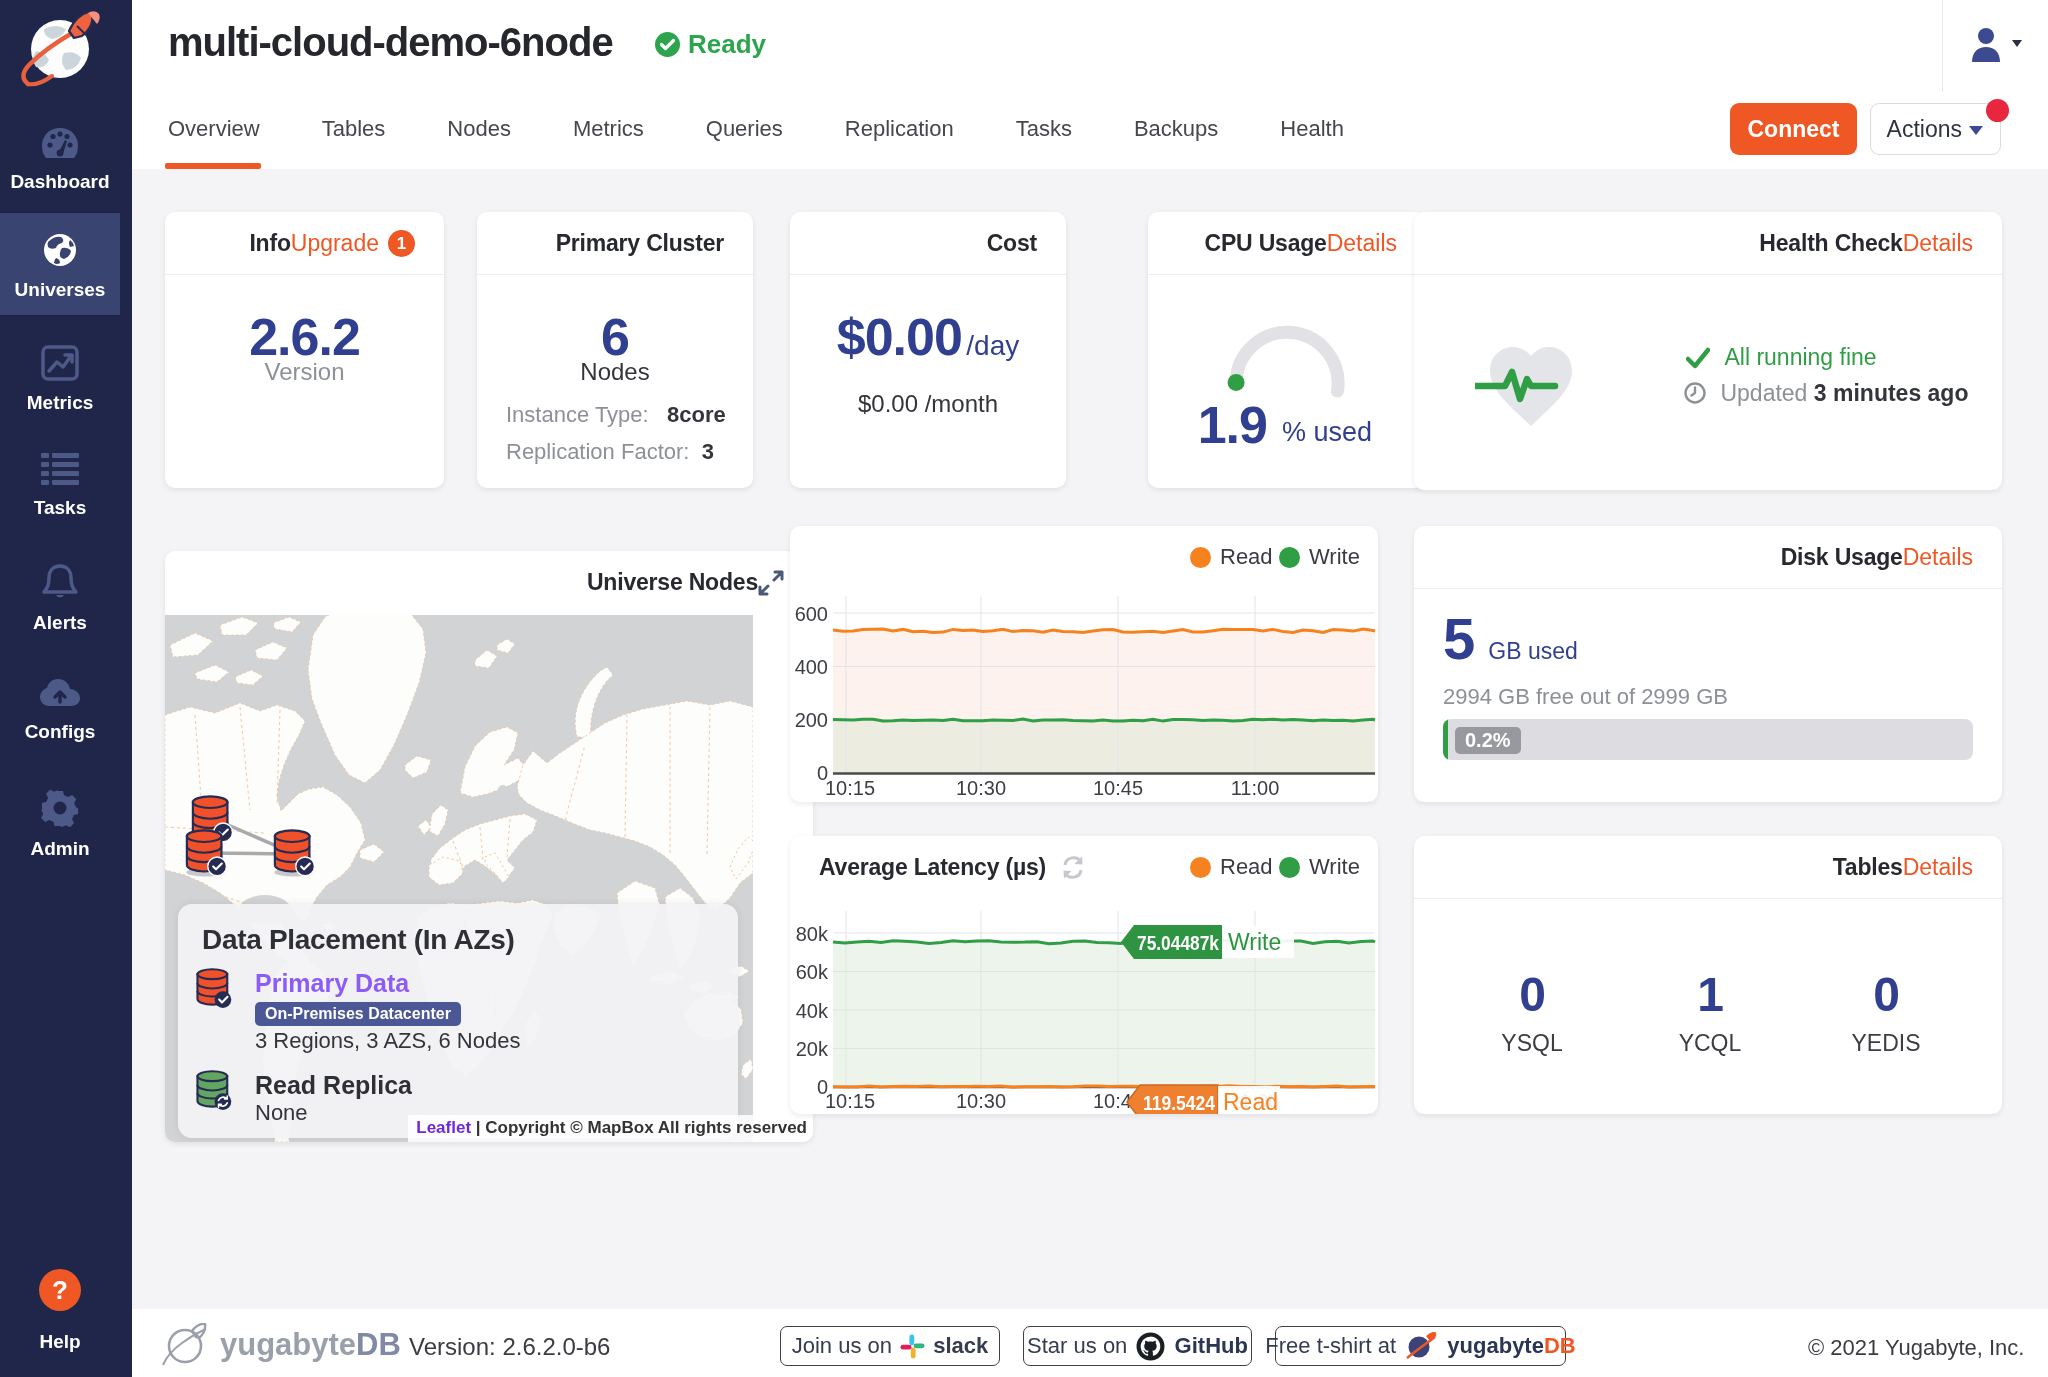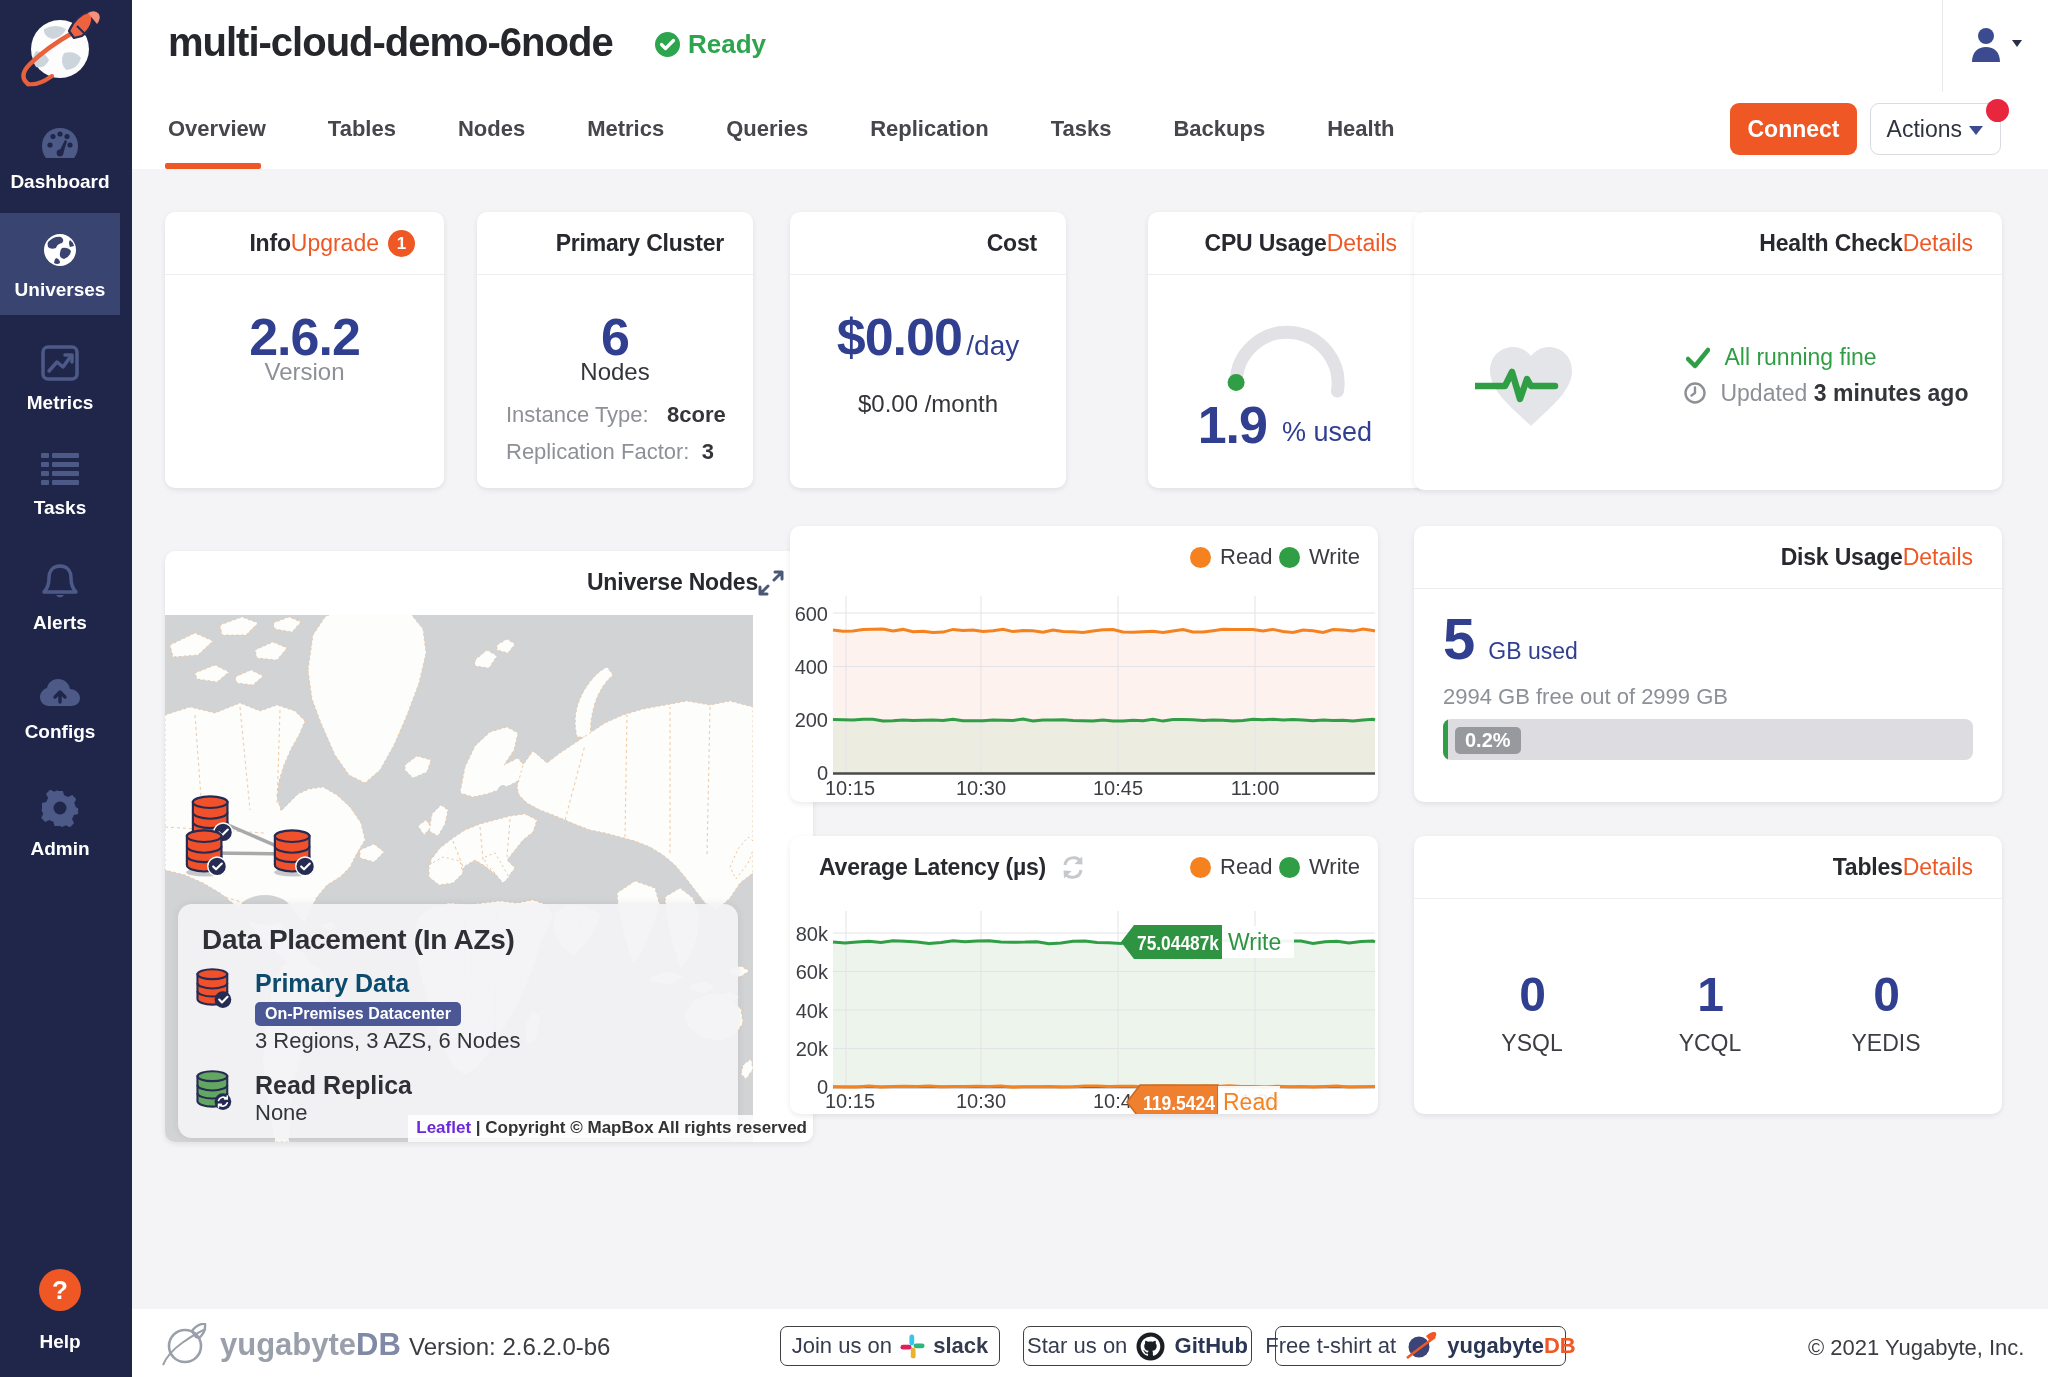--- a/index.html
+++ b/index.html
@@ -11,21 +11,21 @@
 .sitem { position:absolute; left:0; width:120px; text-align:center; color:#fff; }
 .sitem .lbl { font-size:19px; font-weight:bold; color:#fff; display:block; margin-top:7px; }
 .sitem svg { display:inline-block; }
 #uactive { position:absolute; left:0; top:213px; width:120px; height:102px; background:#394471; }
 
 #header { position:absolute; left:120px; top:0; width:1928px; height:169px; background:#fff; }
 #title { position:absolute; left:48px; top:20px; font-size:40px; font-weight:bold; color:#25272c; letter-spacing:-1px; }
 #ready { position:absolute; left:534px; top:29px; font-size:26px; font-weight:bold; color:#2da44e; }
 #usericon { position:absolute; left:1850px; top:28px; }
 #hdivider { position:absolute; left:1822px; top:0; width:1px; height:92px; background:#e8e9ec; }
-nav#tabs { position:absolute; left:48px; top:116px; font-size:22px; color:#45474c;font-weight:bold; }
+nav#tabs { position:absolute; left:48px; top:116px; font-size:22px; color:#45474c; }
 nav#tabs span { margin-right:62px; }
 #tabline { position:absolute; left:45px; top:163px; width:96px; height:6px; background:#ef5824; border-radius:2px; }
 #connect { position:absolute; left:1610px; top:103px; width:127px; height:52px; background:#ef5824; border:none; border-radius:9px; color:#fff; font-size:23px; font-weight:bold; font-family:"Liberation Sans",sans-serif; }
 #actions { position:absolute; left:1750px; top:103px; width:131px; height:52px; background:#fff; border:1px solid #d9dbe0; border-radius:9px; color:#2f3340; font-size:23px; font-family:"Liberation Sans",sans-serif; }
 #reddot { position:absolute; left:1866px; top:99px; width:23px; height:23px; border-radius:50%; background:#e8263d; }
 
 .card { position:absolute; background:#fff; border-radius:10px; box-shadow:0 2px 5px rgba(60,60,70,.10); }
 .chead { height:63px; border-bottom:1px solid #ededef; display:flex; align-items:center; justify-content:flex-end; padding:0 29px; }
 .chead .t { font-size:23px; font-weight:bold; color:#27292e; letter-spacing:-0.2px; }
 .details { color:#ef5824; font-size:23px; }
@@ -352,21 +352,21 @@
     <div style="position:absolute;left:24px;top:20px;font-size:28px;font-weight:bold;color:#2e3036;letter-spacing:-0.3px">Data Placement (In AZs)</div>
     <svg class="abs" style="left:17px;top:64px" width="40" height="46" viewBox="0 0 40 46">
         <g transform="scale(0.62)">
 <path d="M4,10 v40 a24,9 0 0 0 48,0 v-40 z" fill="#f0512a" stroke="#252b52" stroke-width="3.4"></path>
 <path d="M4,24 a24,9 0 0 0 48,0 M4,37 a24,9 0 0 0 48,0" fill="none" stroke="#252b52" stroke-width="3.4"></path>
 <ellipse cx="28" cy="10" rx="24" ry="8" fill="#f0512a" stroke="#252b52" stroke-width="3.4"></ellipse>
 <circle cx="45" cy="51" r="13.5" fill="#252b52"></circle>
 <path d="M39,51 l4.5,4.5 l9,-9" stroke="#fff" stroke-width="3.4" fill="none" stroke-linecap="round" stroke-linejoin="round"></path>
 </g>
       </svg>
-    <div style="position:absolute;left:77px;top:65px;font-size:25px;font-weight:bold;color:#0c4a6e">Primary Data</div>
+    <div style="position:absolute;left:77px;top:65px;font-size:25px;font-weight:bold;color:#8b5cf6">Primary Data</div>
     <div style="position:absolute;left:77px;top:98px;background:#4c5796;color:#fff;font-size:16px;font-weight:bold;border-radius:5px;padding:3px 10px;display:inline-block">On-Premises Datacenter</div>
     <div style="position:absolute;left:77px;top:124px;font-size:22px;color:#33353a">3 Regions, 3 AZS, 6 Nodes</div>
     <svg class="abs" style="left:17px;top:166px" width="40" height="46" viewBox="0 0 40 46">
         <g transform="scale(0.62)">
 <path d="M4,10 v40 a24,9 0 0 0 48,0 v-40 z" fill="#62a661" stroke="#252b52" stroke-width="3.4"></path>
 <path d="M4,24 a24,9 0 0 0 48,0 M4,37 a24,9 0 0 0 48,0" fill="none" stroke="#252b52" stroke-width="3.4"></path>
 <ellipse cx="28" cy="10" rx="24" ry="8" fill="#62a661" stroke="#252b52" stroke-width="3.4"></ellipse>
 <circle cx="45" cy="51" r="13.5" fill="#252b52"></circle>
 <path d="M38,49 a8,8 0 0 1 13,-3 m1,-4 v4.5 h-4.5 M52,53 a8,8 0 0 1 -13,3 m-1,4 v-4.5 h4.5" stroke="#fff" stroke-width="2.6" fill="none" stroke-linecap="round"></path>
 </g>

